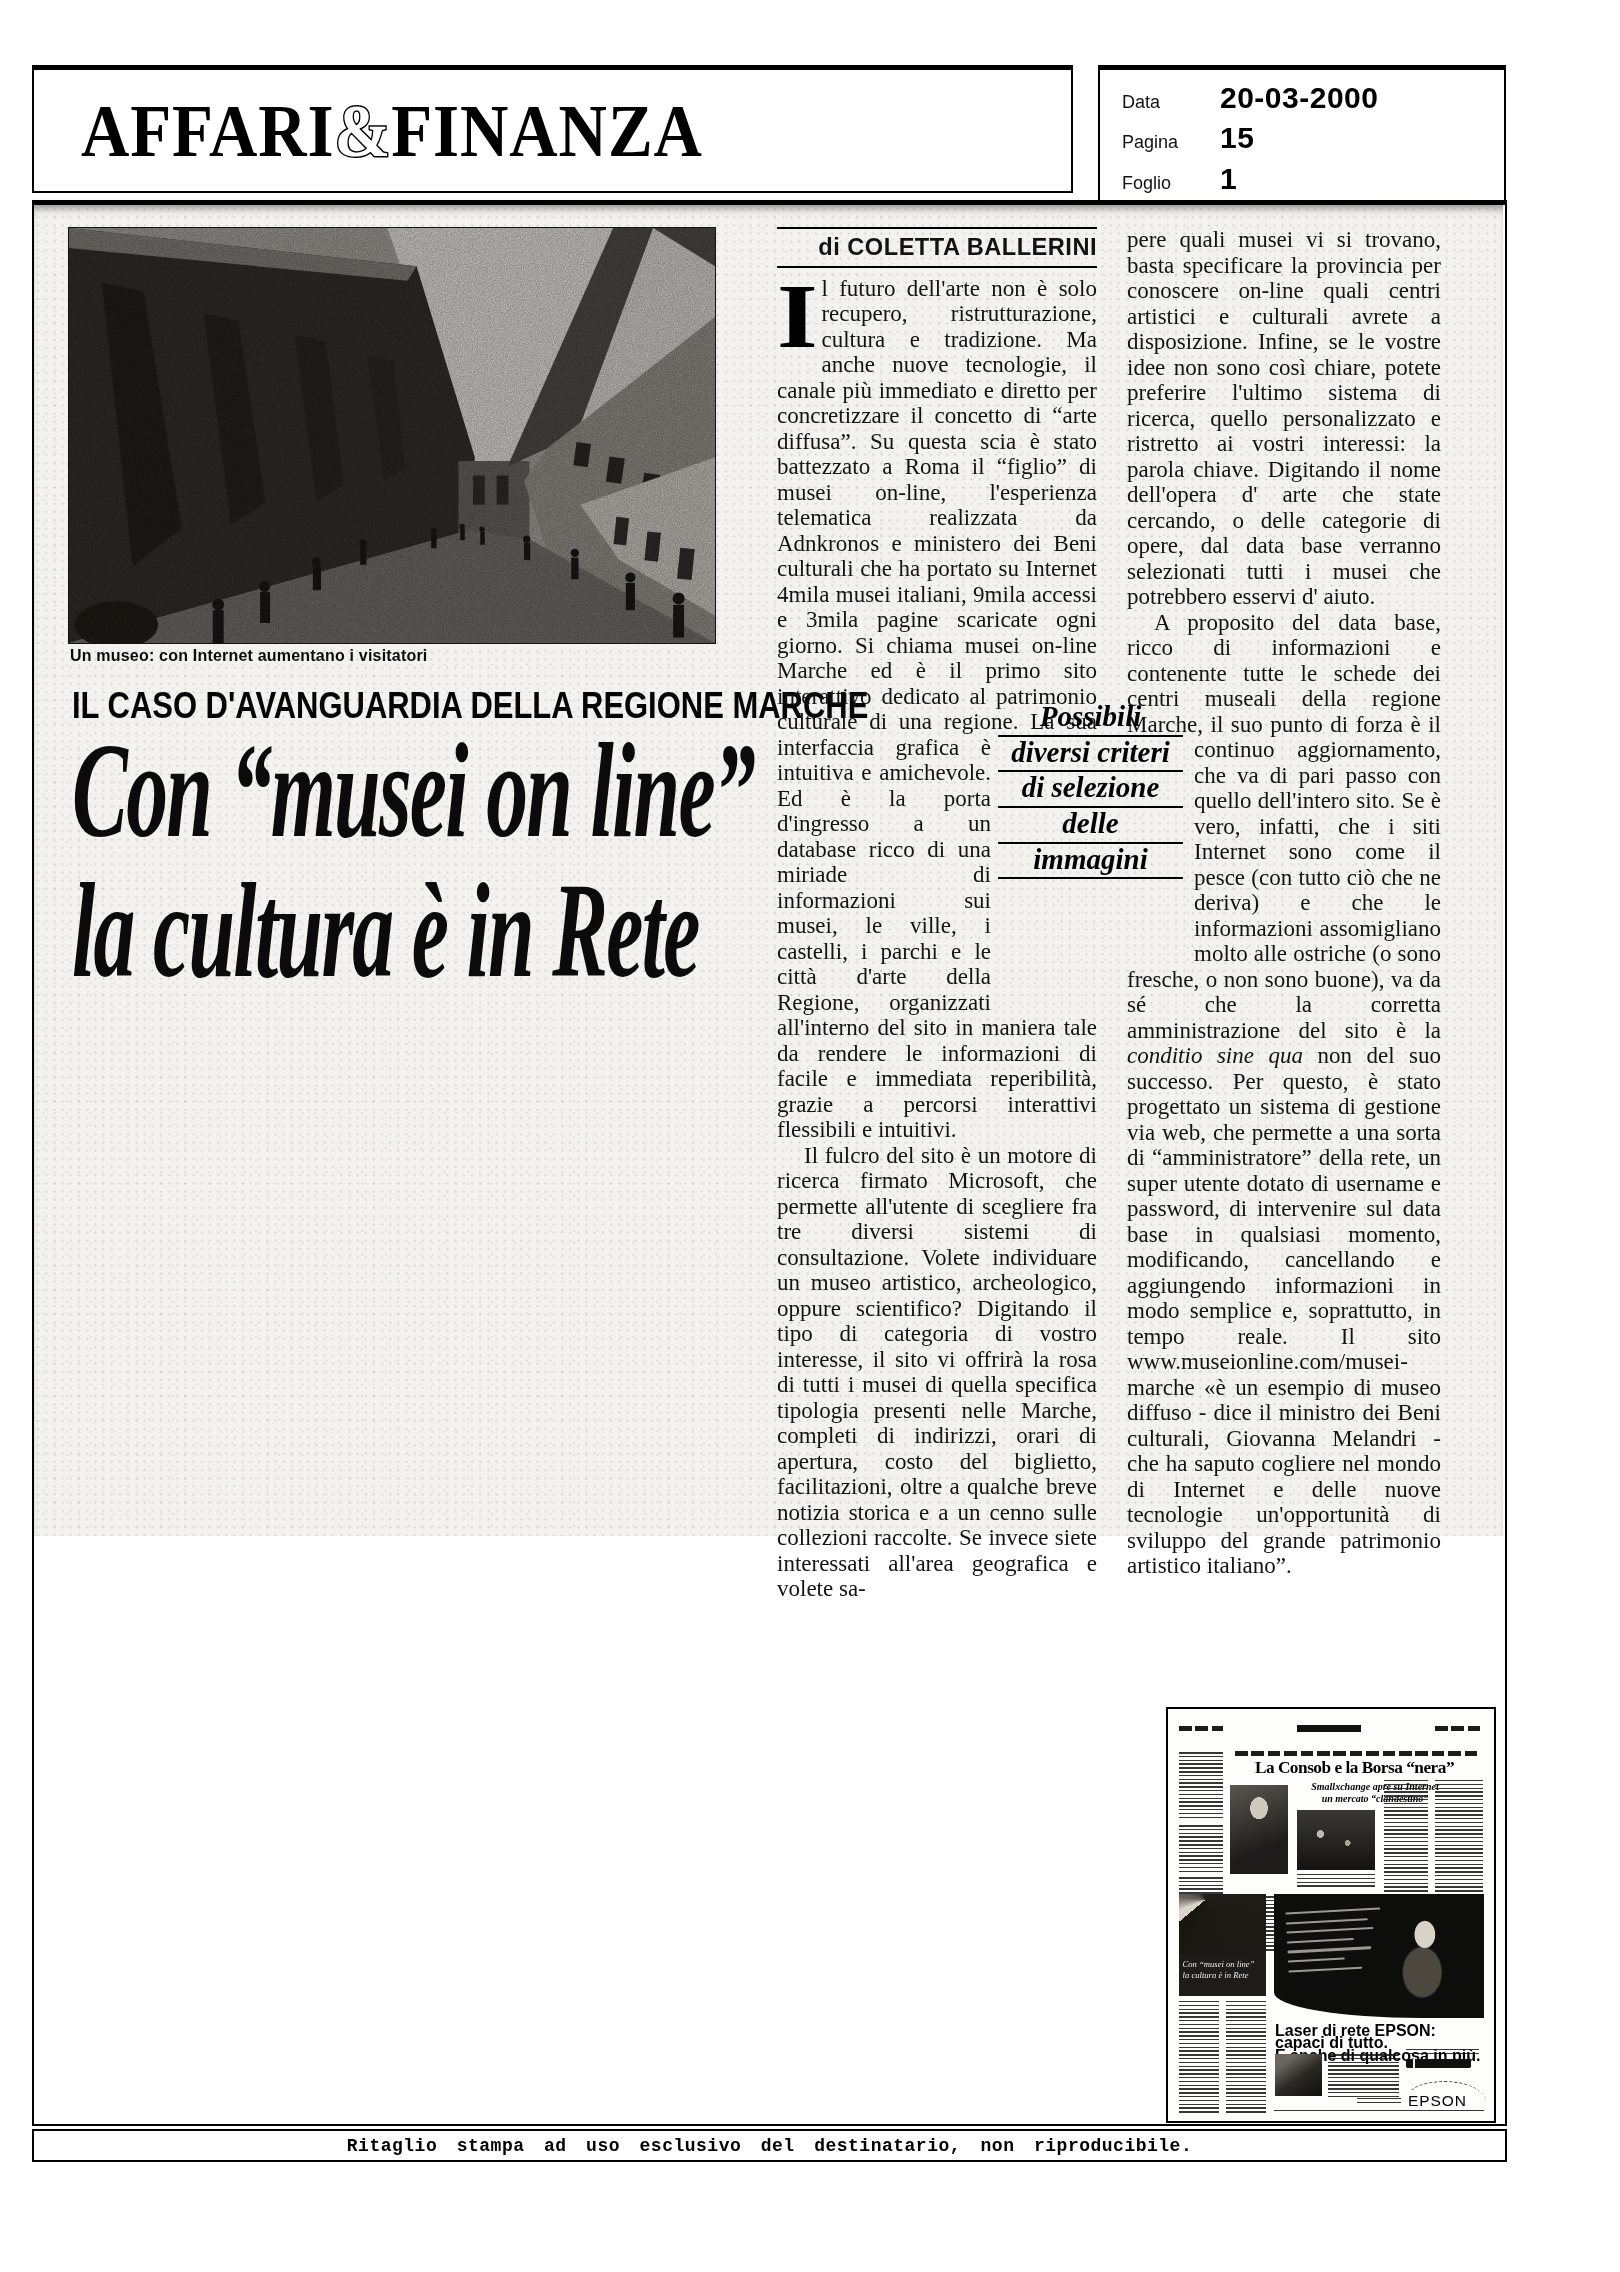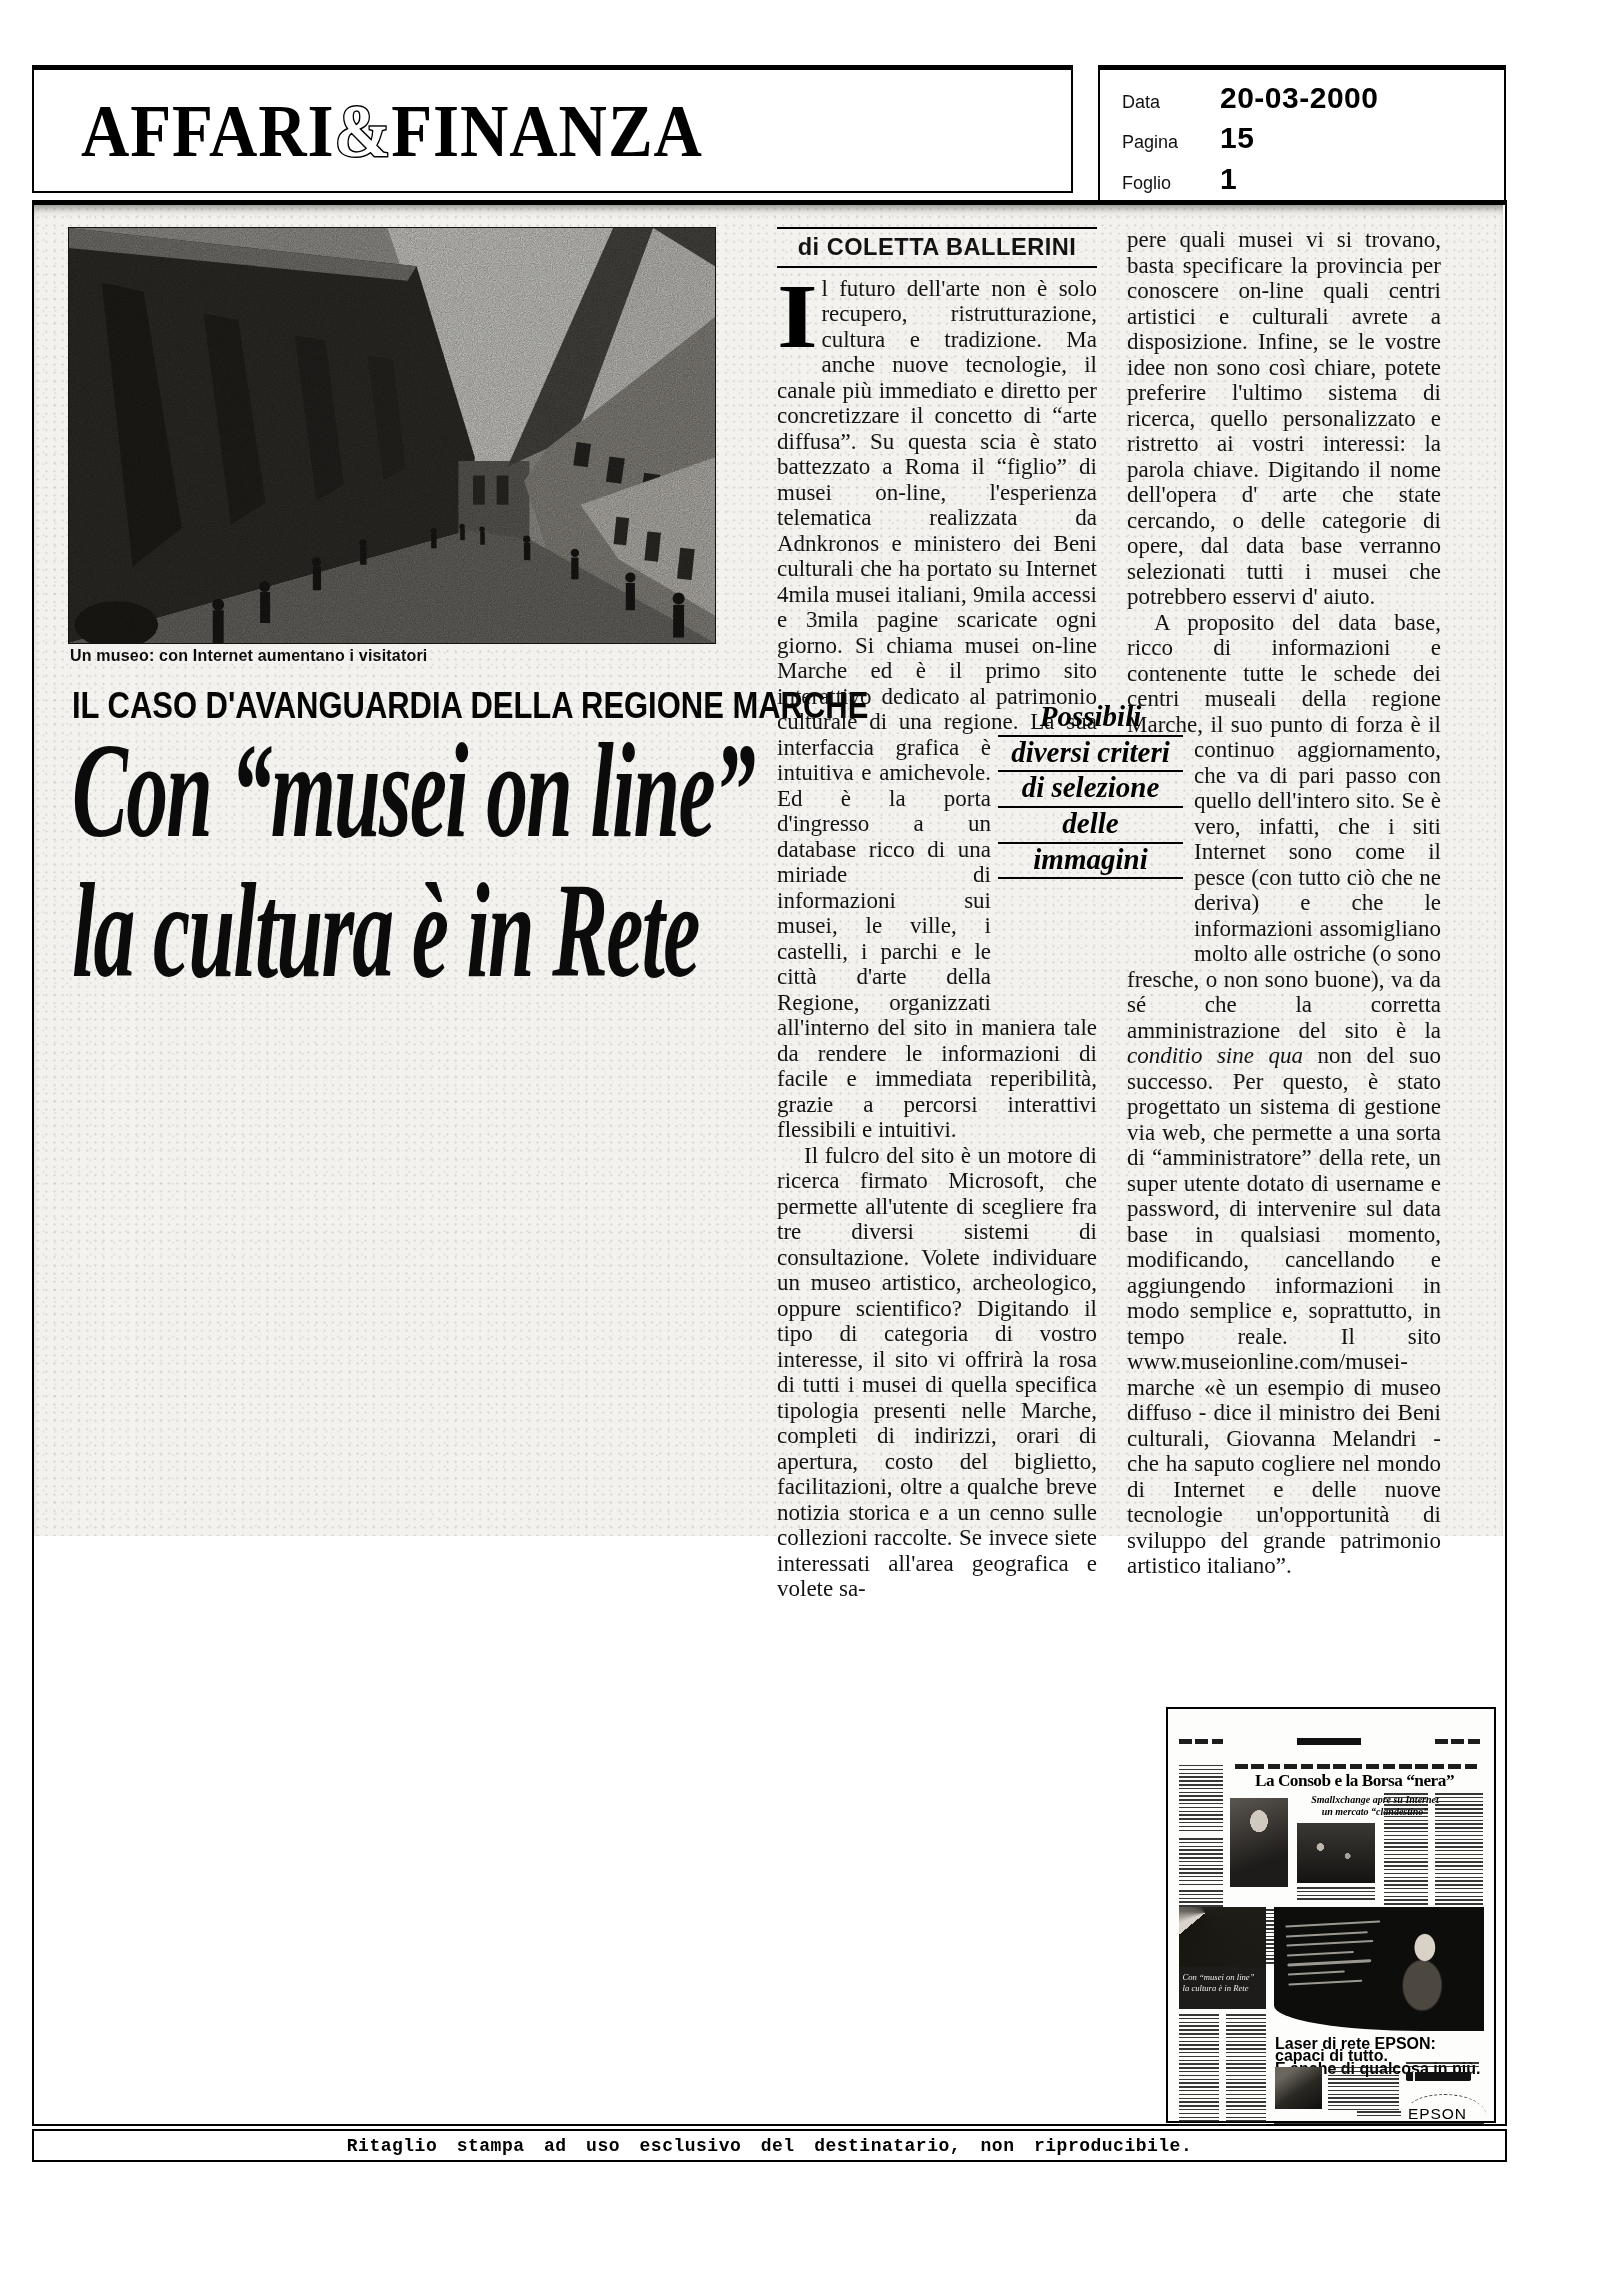--- a/index.html
+++ b/index.html
@@ -67,21 +67,21 @@
     transform:scaleX(.62); transform-origin:left top;
   }
   .hl1 { top:518px; } .hl2 { top:658px; }
   
   .col { position:absolute; top:22px; width:320px; font-size:23px; line-height:25.5px; text-align:justify; }
   .col1 { left:743px; }
   .col2 { left:1093px; width:314px; }
   .byline {
     border-top:2.7px solid #000; border-bottom:2.7px solid #000;
     font-family:"Liberation Sans", sans-serif; font-weight:700; font-size:23.6px;
-    text-align:center; padding:5.5px 0 6.4px 0; margin-bottom:7.3px; letter-spacing:0.5px;
+    text-align:right; padding:5.5px 0 6.4px 0; margin-bottom:7.3px; letter-spacing:0.5px;
   }
   .col p { margin:0; }
   .col p.indent { text-indent:27px; }
   .dropcap {
     float:left; font-family:"Liberation Serif", serif; font-weight:900;
     font-size:91px; line-height:75px; padding:3.6px 9px 0 0; color:#000;
     transform:scaleX(1.15); transform-origin:left top;
   }
   .pq-spacer-right { float:right; width:106px; height:264px; }
   .pq-spacer-left  { float:left;  width:67px;  height:218px; }
@@ -95,21 +95,21 @@
   
   .greek {
     background-image:repeating-linear-gradient(to bottom, rgba(20,20,20,.85) 0 1.5px, transparent 1.5px 3.8px);
   }
   .greek-dash {
     background-image:repeating-linear-gradient(90deg, #1d1d1d 0 12.7px, transparent 12.7px 16.4px);
   }
   
   .thumb {
     position:absolute; left:1132px; top:1502px; width:330px; height:416px;
-    border:2.7px solid #000; box-sizing:border-box; background:#fdfdfc; padding:29px 11px;
+    border:2.7px solid #000; box-sizing:border-box; background:#fdfdfc; padding:16px 11px;
   }
   .thumb-inner { position:relative; width:305px; height:389px; }
   .t-head { position:absolute; left:0; top:0; width:305px; display:flex; justify-content:space-between; align-items:center; }
   .t-head .bar { height:4.5px; }
   .t-kicker { position:absolute; left:56px; top:25.5px; width:245px; height:5.5px; }
   .t-headline {
     position:absolute; left:47px; top:33px; width:257px; text-align:center;
     font-family:"Liberation Serif", serif; font-weight:700; font-size:17.3px; letter-spacing:-0.5px; color:#000;
     white-space:nowrap;
   }

